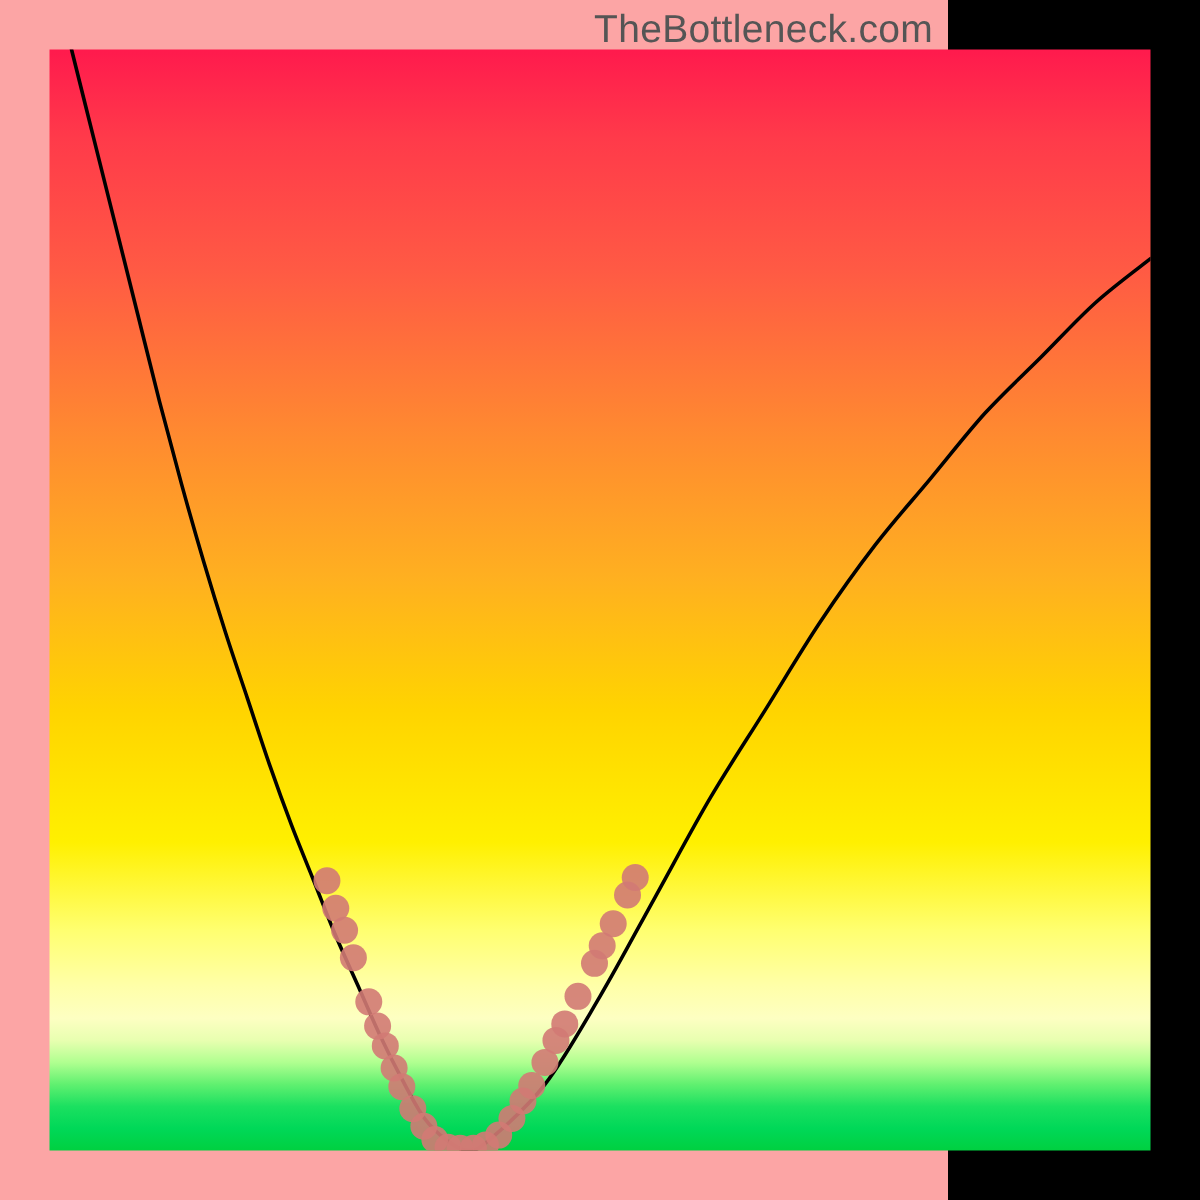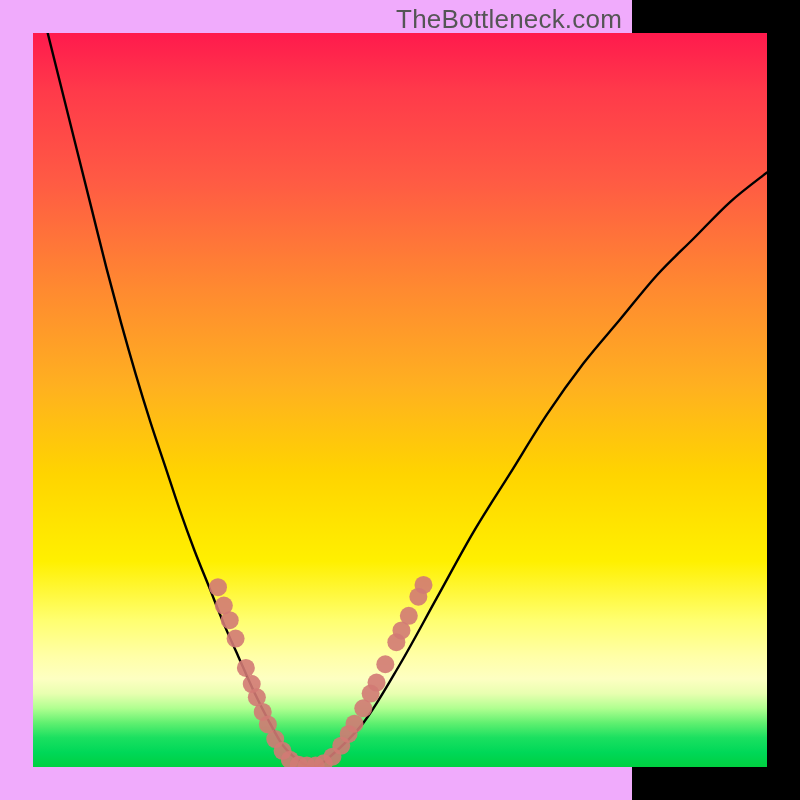--- a/index.html
+++ b/index.html
@@ -8,21 +8,21 @@
     width: 800px;
     height: 800px;
     background: #000;
     font-family: Arial, Helvetica, sans-serif;
     overflow: hidden;
   }
   .frame {
     position: absolute;
     left: 0; top: 0;
     width: 632px; height: 800px;
-    background: #f0abfc;
+    background: #fca5a5;
   }
   .plot-area {
     position: absolute;
     left: 33px;
     top: 33px;
     width: 734px;
     height: 734px;
     
     background: linear-gradient(to bottom,
       #ff1a4d 0%,

